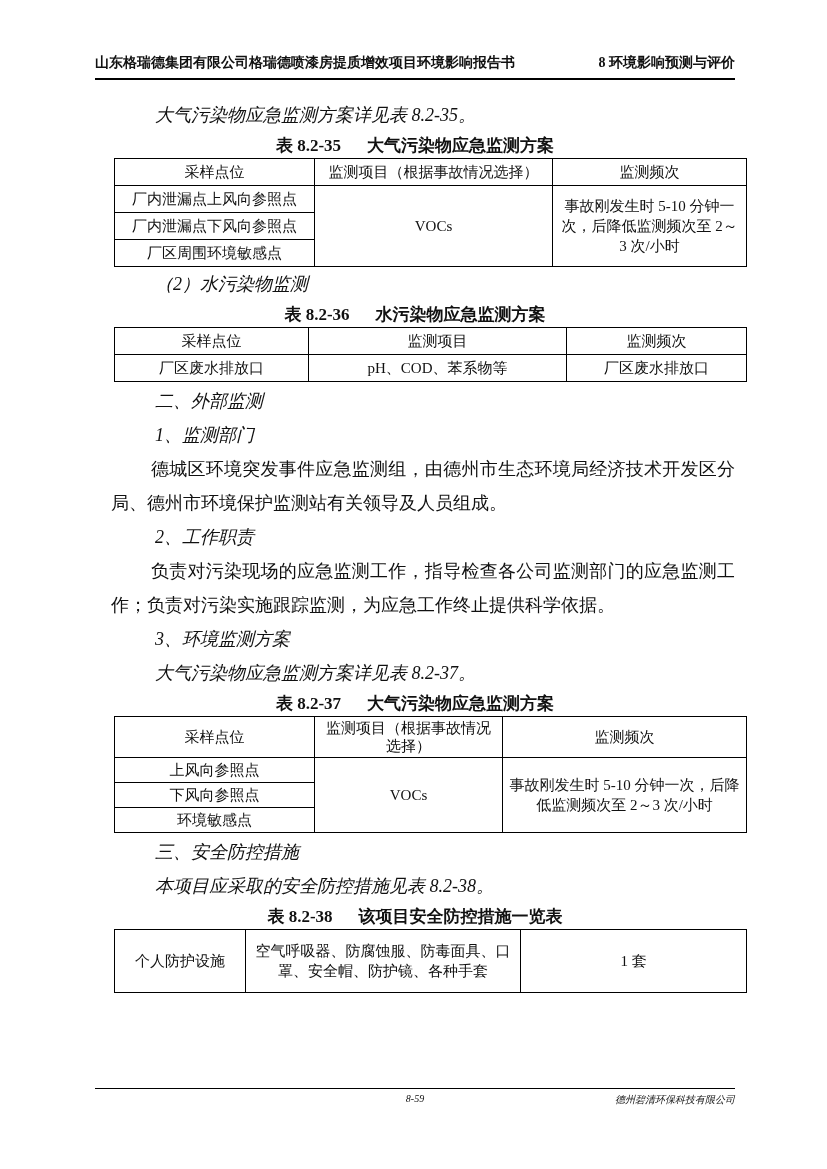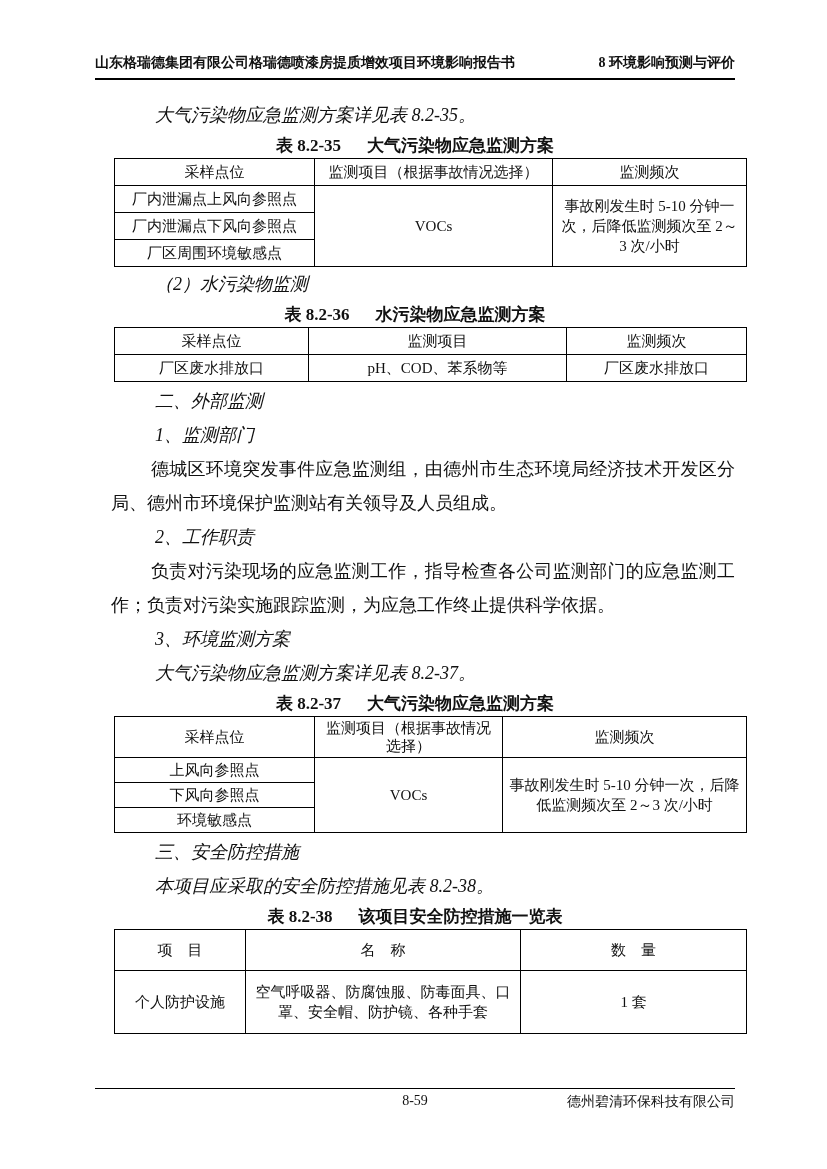--- a/index.html
+++ b/index.html
@@ -27,21 +27,21 @@
   td,th{border:1px solid #000;font-weight:normal;text-align:center;vertical-align:middle;
         font-size:15px;line-height:20px;padding:3px 6px;word-break:break-all;}
   .t35{width:632px}.t36{width:632px}.t37{width:632px}.t38{width:632px}
   .t37 th{line-height:18px;padding:2px 6px;}
   .t37 td{line-height:20px;padding:2px 6px;}
   .t38 th{height:34px;}
   .t38 td{height:56px;}
   
   .ftr{
     position:absolute;top:1088px;left:95px;right:92px;
-    border-top:1.5px solid #000;height:24px;font-size:14px;
+    border-top:1.5px solid #000;height:24px;font-size:10px;font-style:italic;
   }
   .ftr .pageno{position:absolute;left:50%;transform:translateX(-50%);top:4px;}
   .ftr .company{position:absolute;right:0;top:4px;}
 </style>
 </head>
 <body>
 
 <div class="page">
 
   <div class="hdr">
@@ -154,25 +154,20 @@
       <span class="cap-label">表 8.2-38</span><span>该项目安全防控措施一览表</span>
     </div>
 
     <table class="t38">
       <colgroup>
           <col style="width:131px">
           <col style="width:275px">
           <col style="width:226px">
         </colgroup>
       <tbody>
-          <tr>
-        <th>项　目</th>
-        <th>名　称</th>
-        <th>数　量</th>
-      </tr>
       <tr>
         <td>个人防护设施</td>
         <td>空气呼吸器、防腐蚀服、防毒面具、口罩、安全帽、防护镜、各种手套</td>
         <td>1 套</td>
       </tr>
     </tbody>
       </table>
 
   </div>
 

